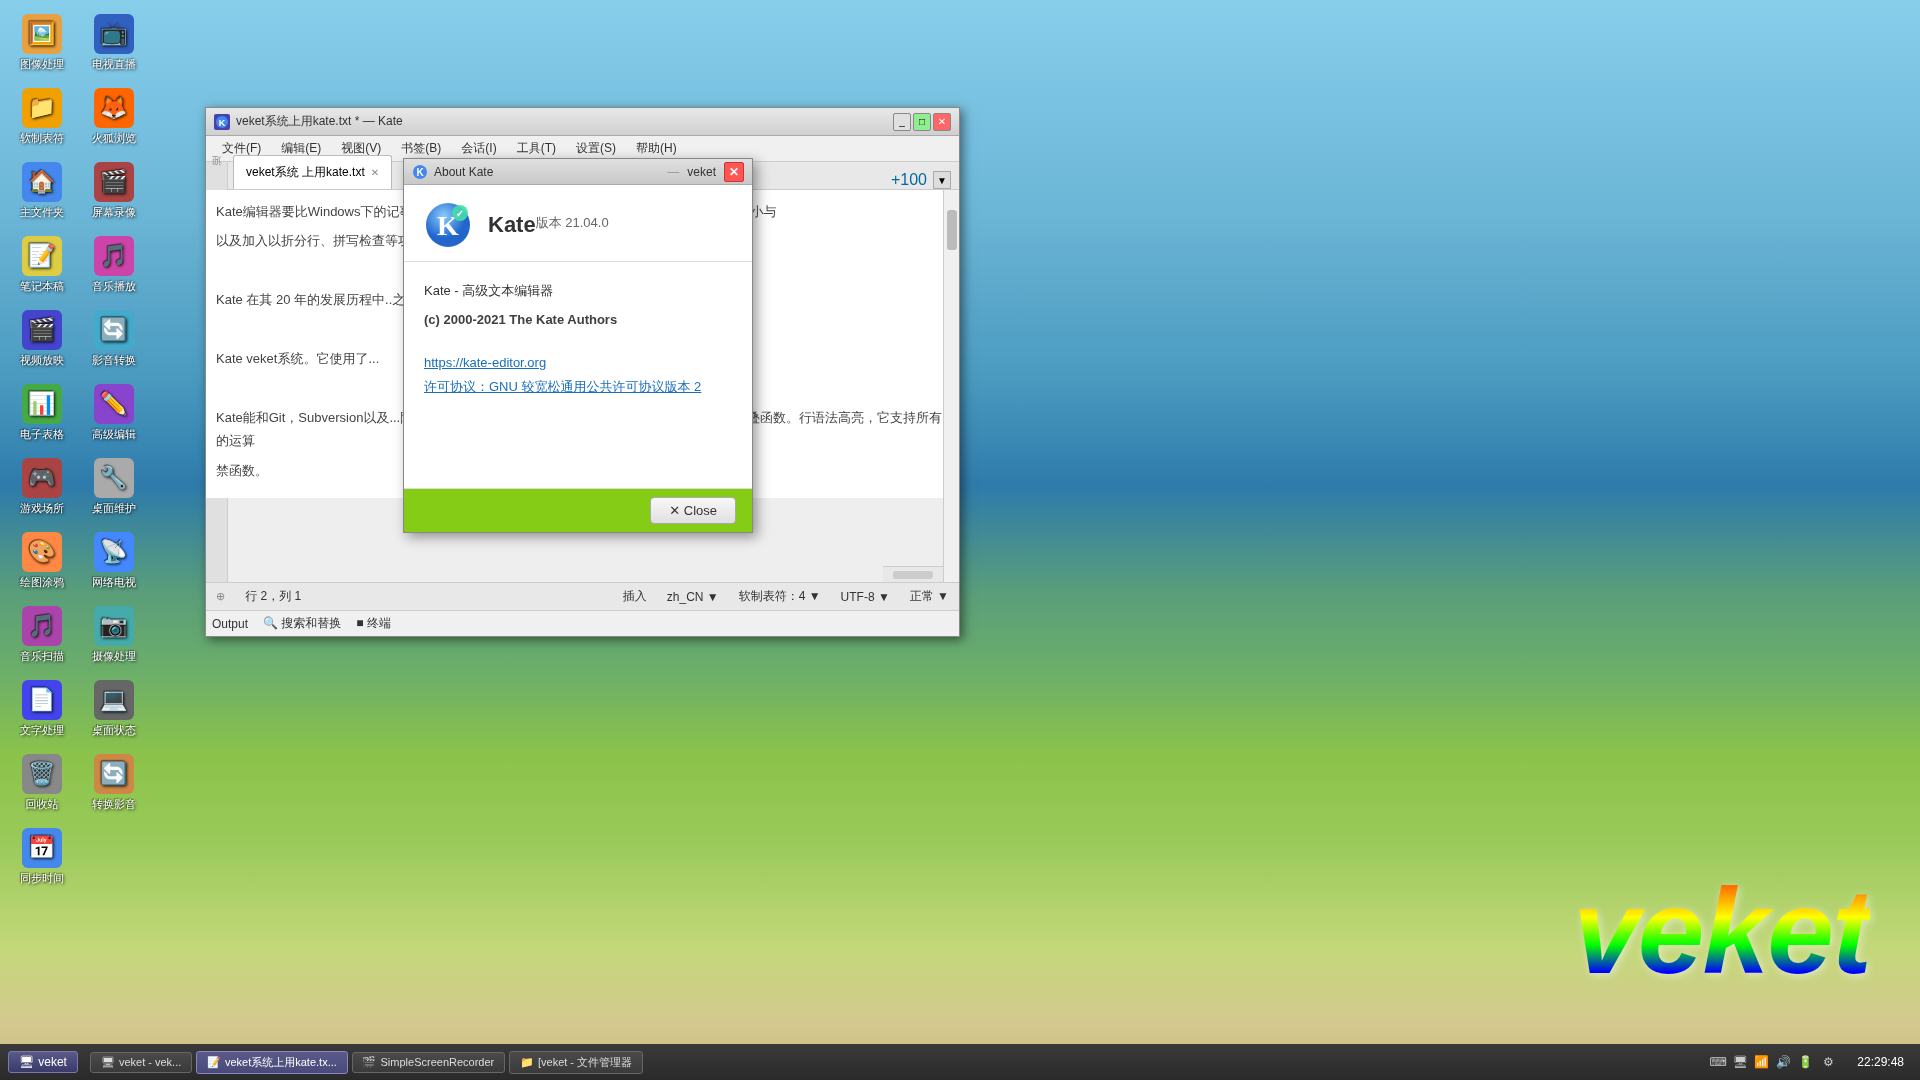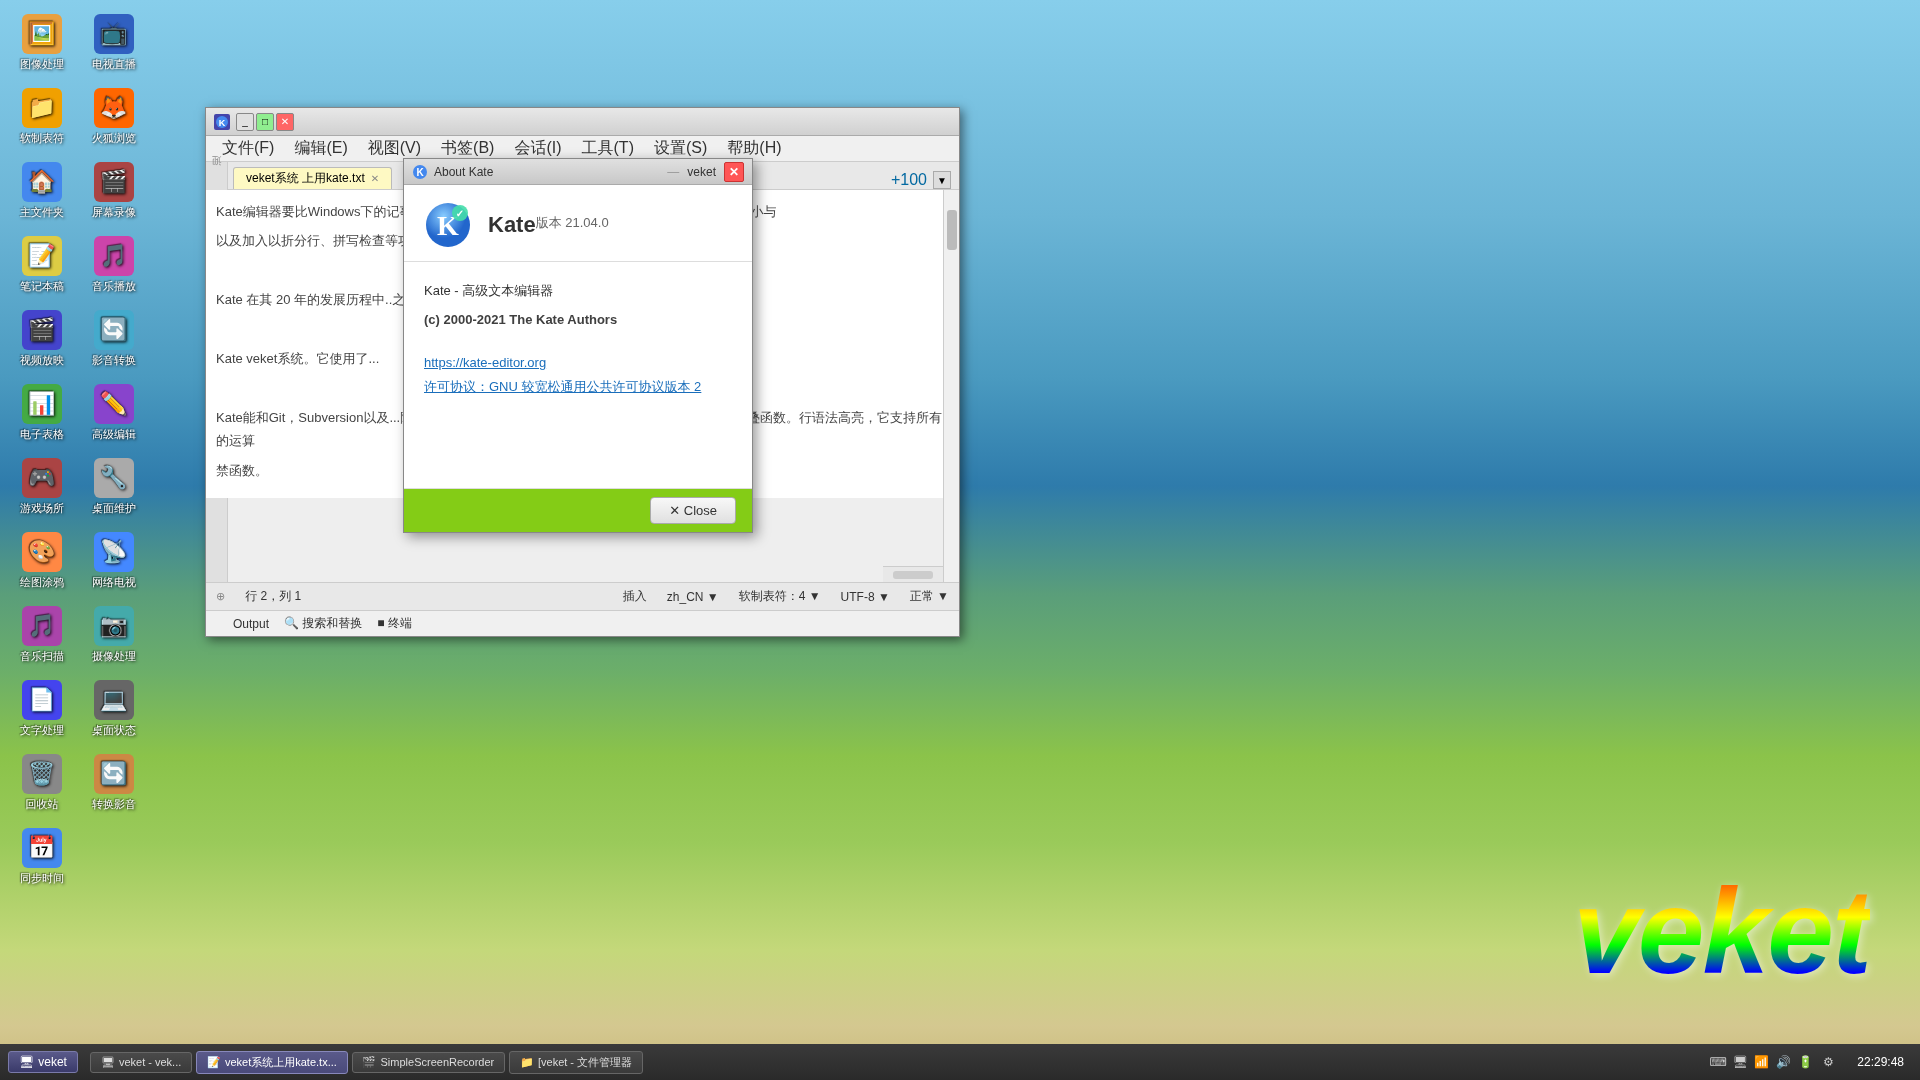--- a/index.html
+++ b/index.html
@@ -124,21 +124,21 @@
     .title-btn-close { background: #FF6666; color: white; }
 
     .kate-menubar {
       background: #F0F0F0;
       height: 26px;
       display: flex;
       align-items: center;
       padding: 0 8px;
       gap: 4px;
       border-bottom: 1px solid #CCC;
-      font-size: 16px;
+      font-size: 12px;
       flex-shrink: 0;
     }
 
     .menu-item {
       padding: 2px 8px;
       cursor: pointer;
       color: #333;
       border-radius: 3px;
     }
 
@@ -146,24 +146,24 @@
       background: #E8E8E8;
       height: 28px;
       display: flex;
       align-items: flex-end;
       padding: 0 8px;
       border-bottom: 1px solid #CCC;
       flex-shrink: 0;
     }
 
     .kate-tab {
-      background: #fef9c3;
+      background: #ffffff;
       border: 1px solid #BBB;
       border-bottom: none;
-      padding: 2px 12px;
+      padding: 8px 12px;
       font-size: 12px;
       cursor: pointer;
       display: flex;
       align-items: center;
       gap: 6px;
       border-radius: 3px 3px 0 0;
     }
 
     .kate-tab-close {
       font-size: 10px;
@@ -196,21 +196,21 @@
       border-top: 1px solid #CCC;
       gap: 20px;
       flex-shrink: 0;
     }
 
     .kate-output-bar {
       background: #F0F0F0;
       height: 26px;
       display: flex;
       align-items: center;
-      padding: 0 27px;
+      padding: 0 6px;
       font-size: 12px;
       color: #333;
       border-top: 1px solid #CCC;
       gap: 15px;
       flex-shrink: 0;
     }
 
     .sidebar-panel {
       position: absolute;
       left: 0;
@@ -664,20 +664,21 @@
 
   <div class="kate-window">
 
     <div class="kate-titlebar">
       <div class="kate-titlebar-icon">
         <svg width="14" height="14" viewBox="0 0 14 14">
           <circle cx="7" cy="7" r="6" fill="#4488EE"></circle>
           <text x="7" y="11" text-anchor="middle" fill="white" font-size="9" font-weight="bold">K</text>
         </svg>
       </div>
+      <span class="kate-title-text">veket系统上用kate.txt * — Kate</span>
       <div class="kate-title-buttons">
         <div class="title-btn title-btn-min">_</div>
         <div class="title-btn title-btn-max">□</div>
         <div class="title-btn title-btn-close">✕</div>
       </div>
     </div>
 
     <div class="kate-menubar">
       <div class="menu-item">文件(F)</div>
       <div class="menu-item">编辑(E)</div>

